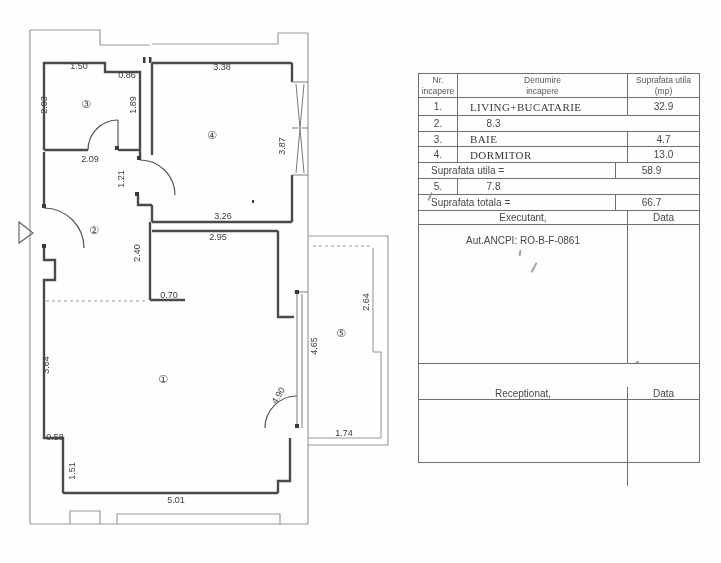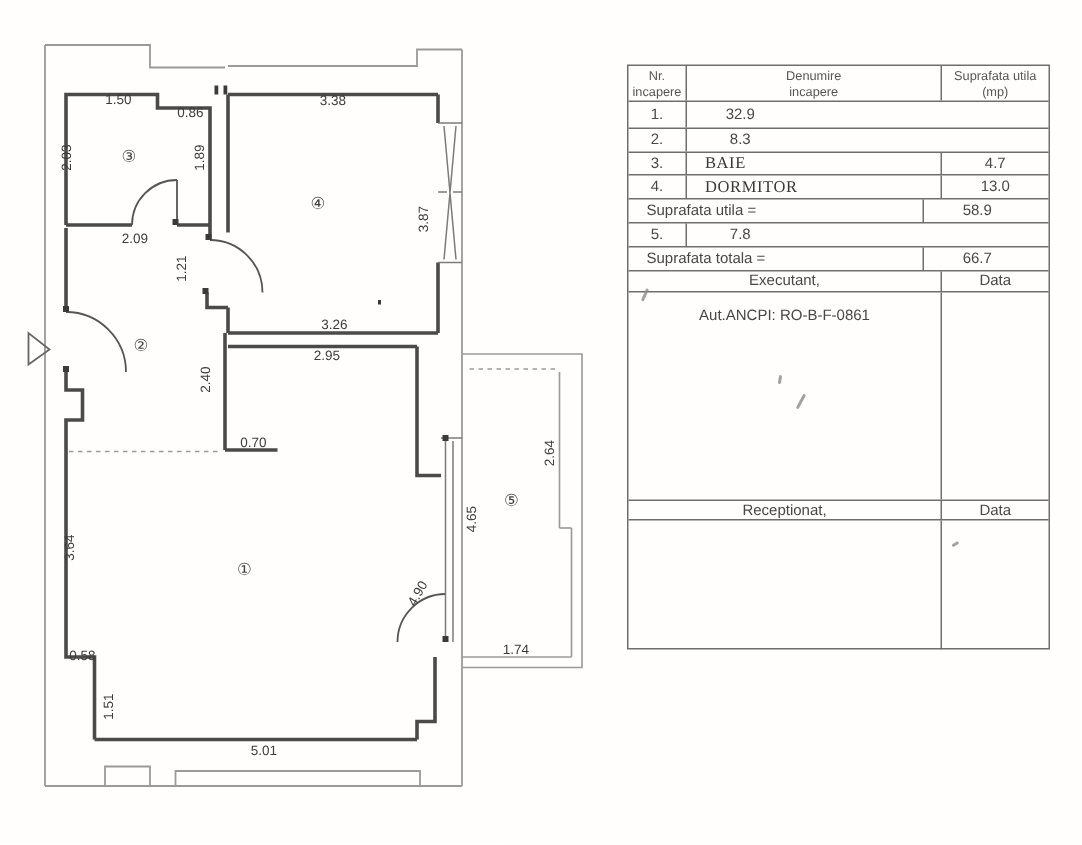--- a/index.html
+++ b/index.html
@@ -4,36 +4,36 @@
 <style>
   :root{ --ln:#6e6e6e; --txt:#474747; }
   html,body{margin:0;padding:0;background:#ffffff;}
   #canvas{position:relative;width:721px;height:563px;background:#fffefd;overflow:hidden;
           font-family:"Liberation Sans",sans-serif;color:var(--txt);}
   
   #plan{position:absolute;left:0;top:0;}
   .dim{font-size:9px;fill:#3c3c3c;font-family:"Liberation Sans",sans-serif;}
   .roomnum{font-size:11px;fill:#444;font-family:"DejaVu Sans",sans-serif;}
   
-  #areatable{position:absolute;left:418px;top:43px;width:282px;height:390px;
+  #areatable{position:absolute;left:418px;top:73px;width:282px;height:390px;
              border:1px solid var(--ln);box-sizing:border-box;font-size:10px;color:var(--txt);}
   .trow{display:flex;box-sizing:border-box;border-bottom:1px solid var(--ln);align-items:center;}
   .trow:last-child{border-bottom:none;}
   .c1{width:39px;border-right:1px solid var(--ln);text-align:center;align-self:stretch;
       display:flex;align-items:center;justify-content:center;box-sizing:border-box;}
   .c2{flex:1;border-right:1px solid var(--ln);padding-left:12px;align-self:stretch;
       display:flex;align-items:center;box-sizing:border-box;}
   .c12{width:209px;border-right:1px solid var(--ln);align-self:stretch;box-sizing:border-box;
        display:flex;align-items:center;justify-content:center;}
   .c12.left{justify-content:flex-start;padding-left:12px;width:197px;}
   .c3{width:71px;text-align:center;align-self:stretch;display:flex;align-items:center;justify-content:center;}
   .hdr{font-size:8.5px;line-height:1.2;text-align:center;color:#555;}
   .roomname{font-family:"Liberation Serif",serif;font-size:11px;letter-spacing:.4px;color:#383838;}
   .h24{height:24px;} .h18{height:18px;} .h16{height:16px;} .h15{height:15px;} .h14{height:14px;}
-  .h139{height:139px;} .h13{height:13px;} .h87{height:86px;}
+  .h139{height:139px;} .h13{height:13px;margin-top:23px;} .h87{height:86px;}
   .sigcell{flex-direction:column;justify-content:flex-start;padding-top:8px;line-height:16px;gap:24px;}
   .ink{position:absolute;background:#8a8a8a;width:1.5px;border-radius:1px;opacity:.8;}
 </style>
 </head>
 <body>
 
 <div id="canvas">
 
   <svg id="plan" width="420" height="563" viewBox="0 0 420 563">
 
@@ -161,20 +161,21 @@
       <div class="c2 hdr" style="justify-content:center;padding-left:0;">
         <div><span>Denumire</span><br><span>incapere</span></div>
       </div>
       <div class="c3 hdr">
         <div><span>Suprafata utila</span><br><span>(mp)</span></div>
       </div>
     </div>
 
     <div class="trow h18">
       <div class="c1">1.</div>
+      <div class="c2 roomname">LIVING+BUCATARIE</div>
       <div class="c3">32.9</div>
     </div>
     <div class="trow h16">
       <div class="c1">2.</div>
       <div class="c3">8.3</div>
     </div>
     <div class="trow h15">
       <div class="c1">3.</div>
       <div class="c2 roomname">BAIE</div>
       <div class="c3">4.7</div>

